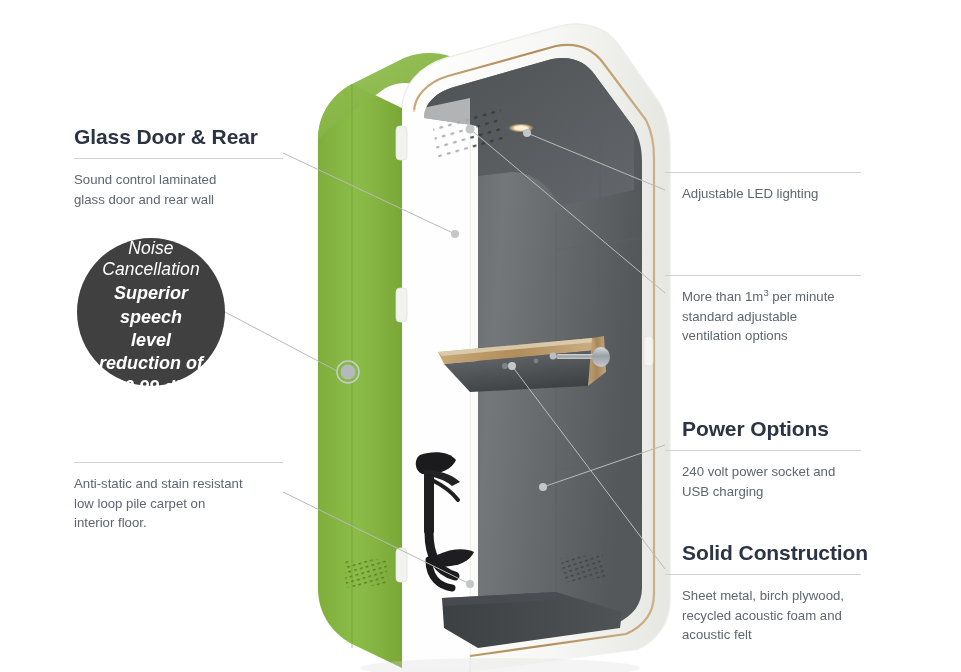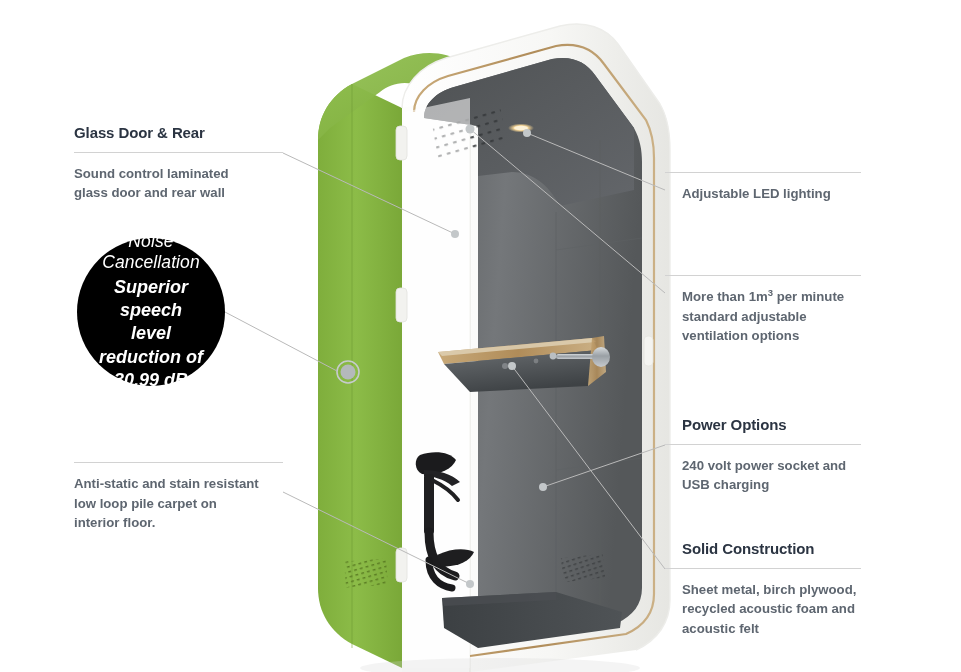--- a/index.html
+++ b/index.html
@@ -14,28 +14,28 @@
 
   
   #product-svg{position:absolute;left:0;top:0;width:961px;height:672px;}
 
   
   #leader-svg{position:absolute;left:0;top:0;width:961px;height:672px;pointer-events:none;}
 
   
   .callout{position:absolute;}
   .callout .co-title{
-    font-size:15px;font-weight:bold;color:#2b3442;
+    font-size:21px;font-weight:bold;color:#2b3442;
     letter-spacing:-0.1px;white-space:nowrap;line-height:1.1;
   }
   .callout .co-rule{
     height:1px;background:#d2d2d2;margin-top:10px;margin-bottom:11px;
   }
   .callout .co-body{
-    font-size:13.2px;color:#5e6670;line-height:1.48;font-weight:bold;
+    font-size:13.2px;color:#5e6670;line-height:1.48;font-weight:normal;
   }
   .callout .co-body sup{font-size:9.5px;vertical-align:super;line-height:0;}
 
   .left-callout{text-align:left;}
 
   
   #callout-glass{left:74px;top:125px;width:220px;}
   #callout-glass .co-rule{width:209px;}
   #callout-antistatic{left:74px;top:452px;width:230px;}
   #callout-antistatic .co-rule{width:209px;}
@@ -46,23 +46,23 @@
   #callout-ventilation .co-rule{width:196px;margin-left:-17px;}
   #callout-power{left:682px;top:417px;width:216px;}
   #callout-power .co-rule{width:196px;margin-left:-17px;}
   #callout-solid{left:682px;top:541px;width:216px;}
   #callout-solid .co-rule{width:196px;margin-left:-17px;}
 
   
   #noise-badge{
     position:absolute;left:77px;top:238px;
     width:148px;height:148px;border-radius:50%;
-    background:#000000;
+    background:#404040;
     display:flex;flex-direction:column;
-    align-items:center;justify-content:center;
+    align-items:center;
     text-align:center;color:#ffffff;
     font-style:italic;
   }
   #noise-badge .nb-head{
     font-size:17.5px;font-weight:normal;line-height:1.18;
     margin-bottom:3px;letter-spacing:0.1px;
   }
   #noise-badge .nb-sub{
     font-size:18px;font-weight:bold;line-height:1.3;
     padding:0 12px;

